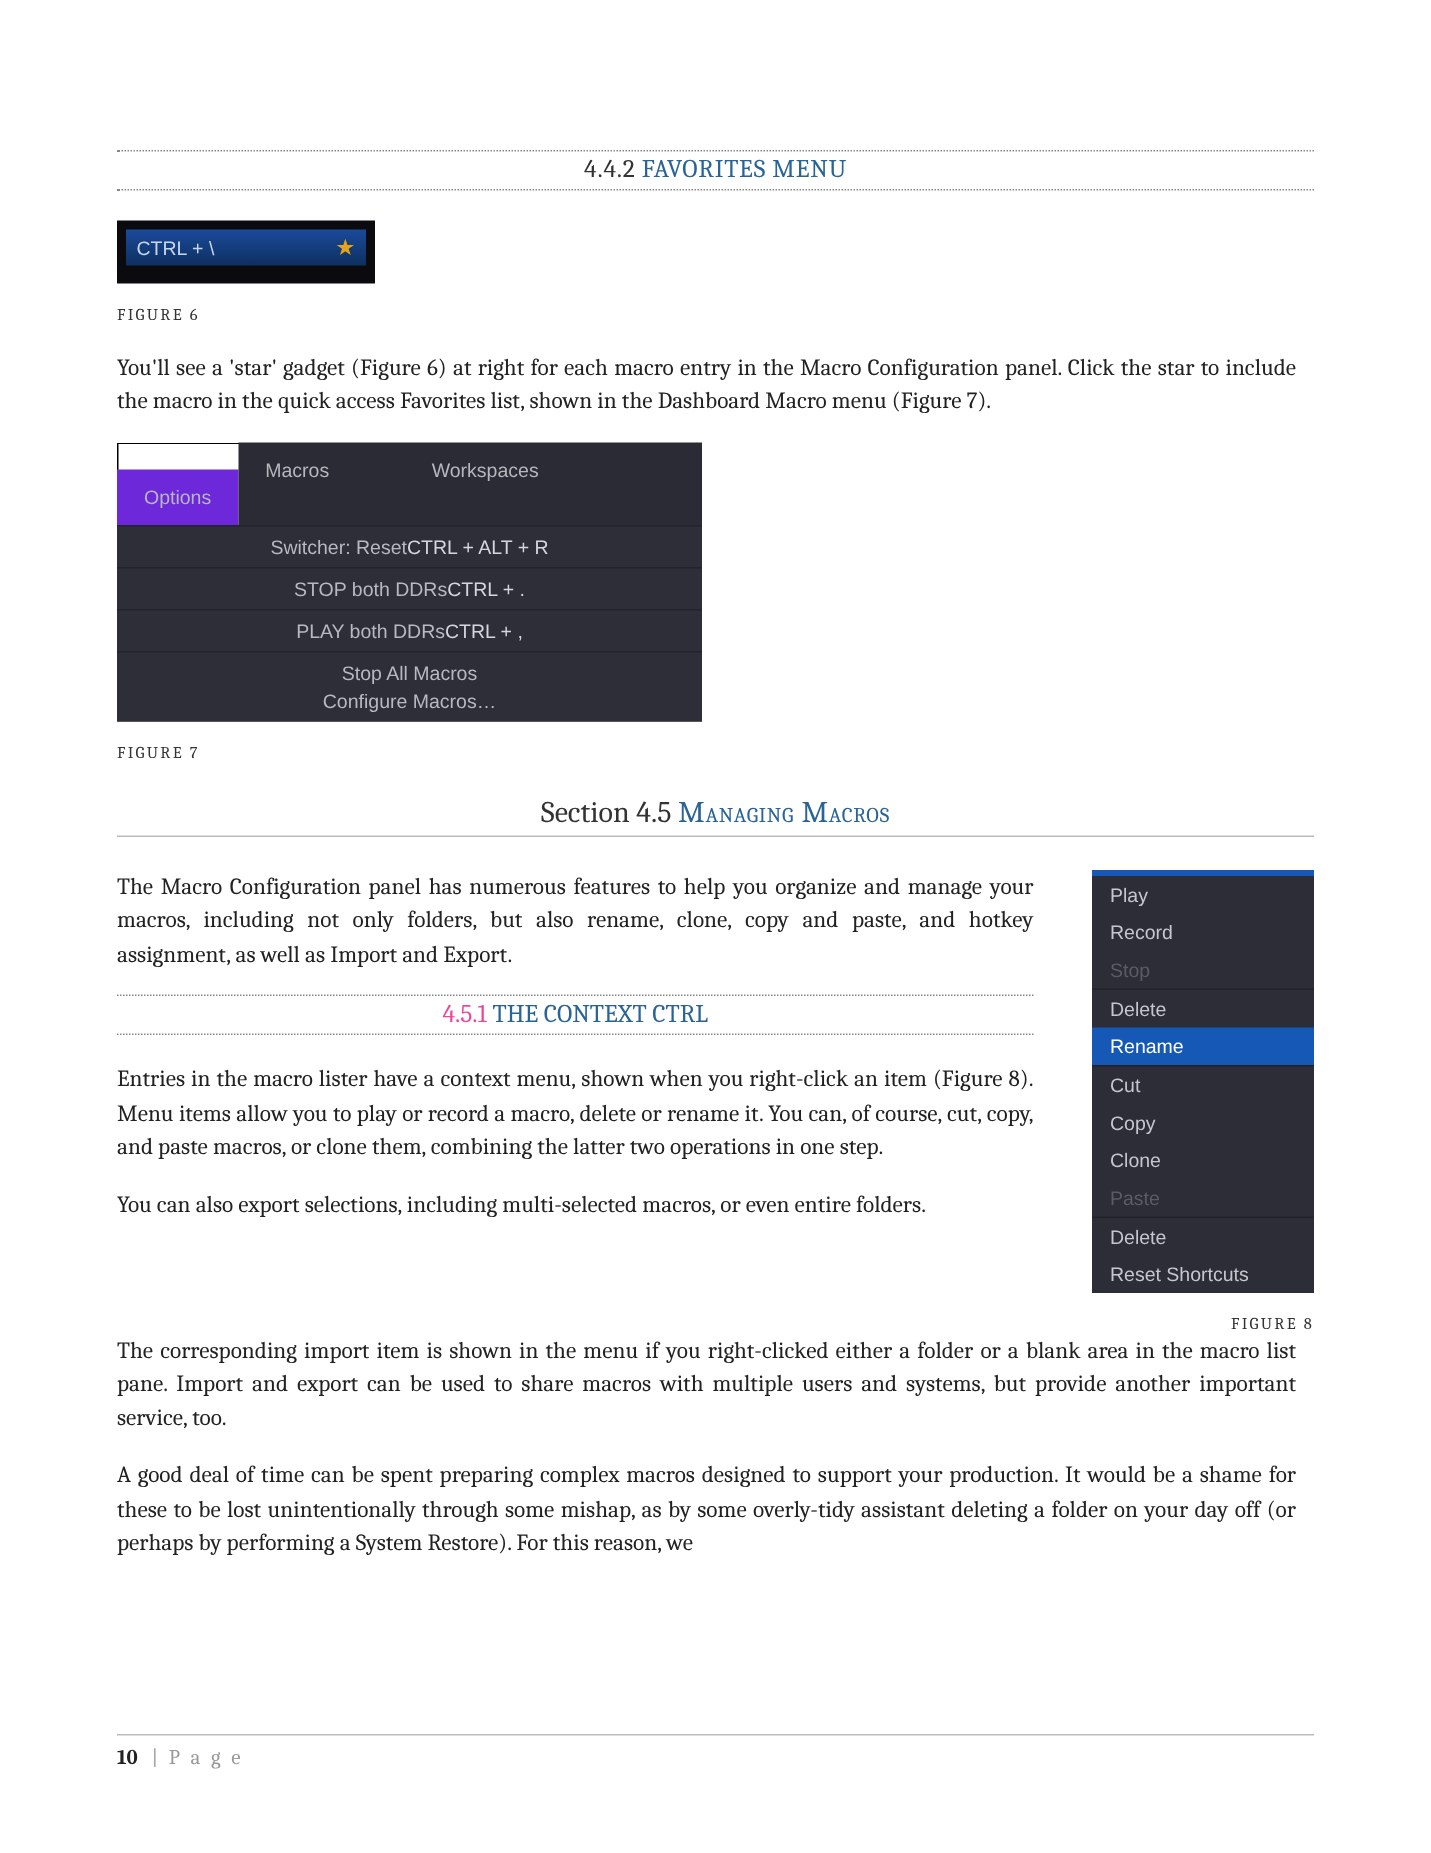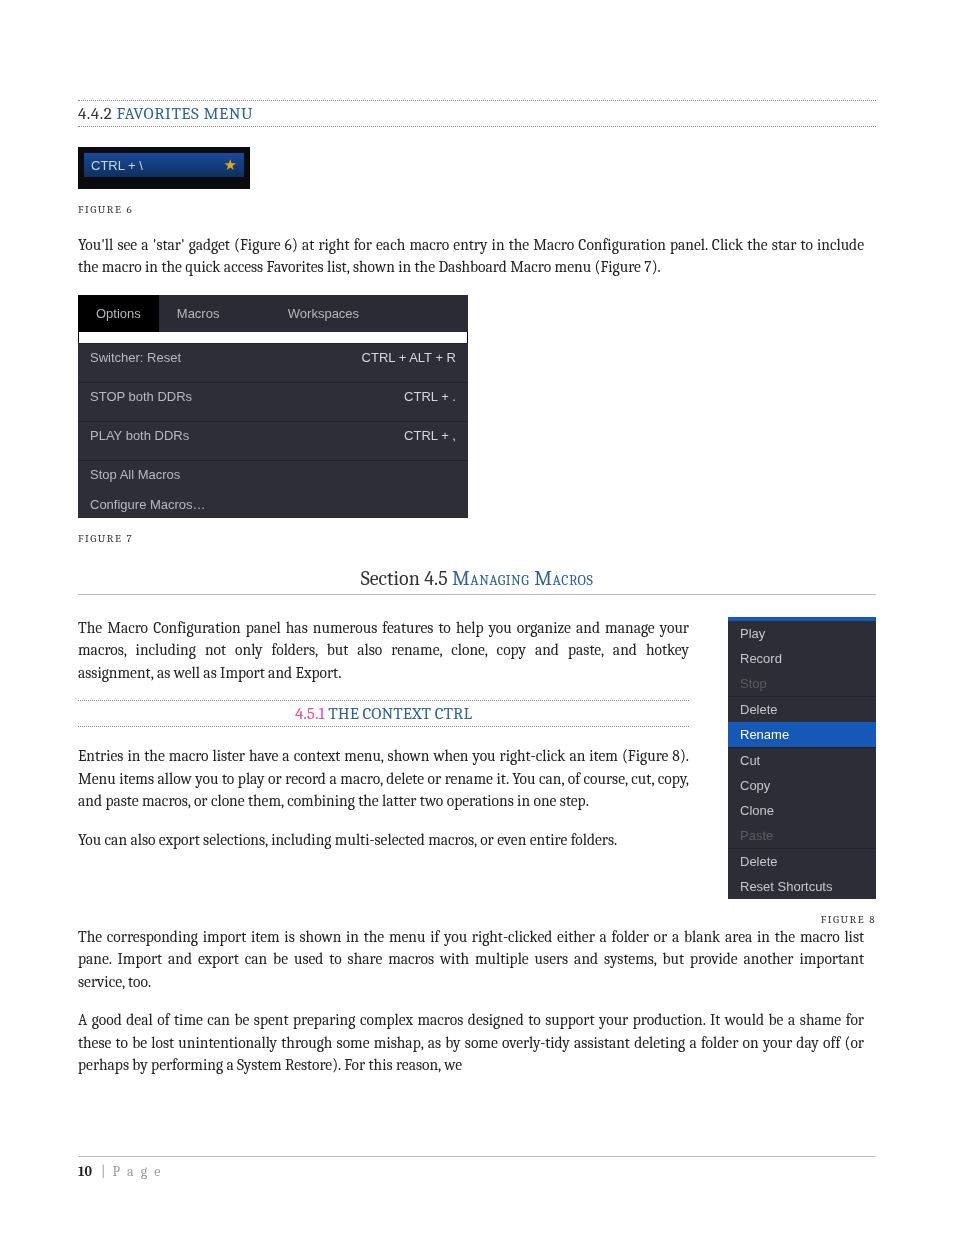--- a/index.html
+++ b/index.html
@@ -10,21 +10,21 @@
     color: #222;
   }
   .page {
     width: 954px;
     height: 1235px;
     box-sizing: border-box;
     padding: 100px 78px 55px 78px;
     position: relative;
   }
   .sub-head {
-    text-align: left;
+    text-align: center;
     font-size: 17px;
     color: #2a6496;
     font-variant: small-caps;
     letter-spacing: .5px;
     border-top: 1px dotted #888;
     border-bottom: 1px dotted #888;
     padding: 3px 0;
     margin-bottom: 20px;
   }
   .sub-head .num { color: #333; }
@@ -72,31 +72,30 @@
     margin-bottom: 4px;
     box-shadow: 0 0 0 1px #000 inset;
   }
   .fig7-tabs {
     display: flex;
   }
   .fig7-tabs div {
     padding: 11px 18px;
     color: #b6b6bc;
   }
-  .fig7-tabs .dark { background: #000000; }
+  .fig7-tabs .dark { background: #6d28d9; margin-top: 18px; }
   .fig7-tabs .sel  { background: #2b2b35; width: 75px;}
   .fig7-tabs .right{ background: #2b2b35; flex:1;}
   .fig7-body { background: #2e2e38; }
   .fig7-row {
     display:flex;
-    justify-content: space-between;
+    justify-content: center;
     border-top: 1px solid #23232b;
     padding: 6px 12px;
     color: #b8b8c2;
-    margin-top: 11px;
   }
   .fig7-row .sc { color: #d5d5dd; }
 
   
   .section-title {
     margin: 22px 0 4px 0;
     text-align: center;
     font-size: 20px;
     color: #333;
   }

